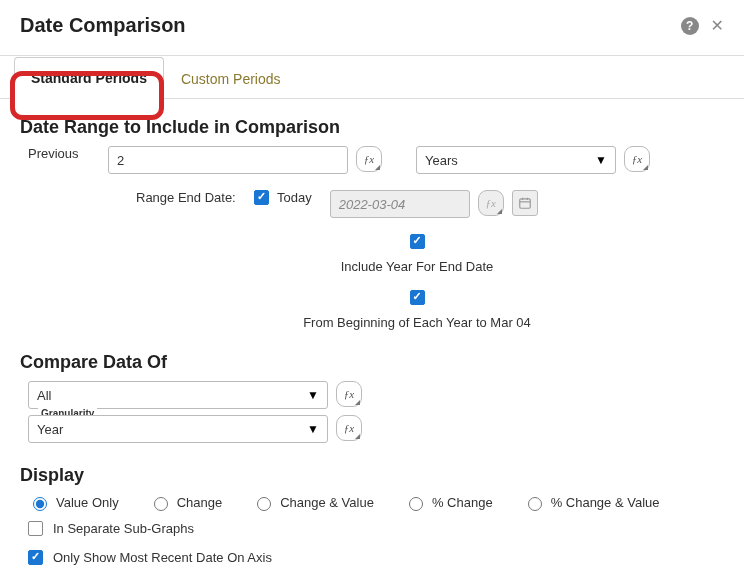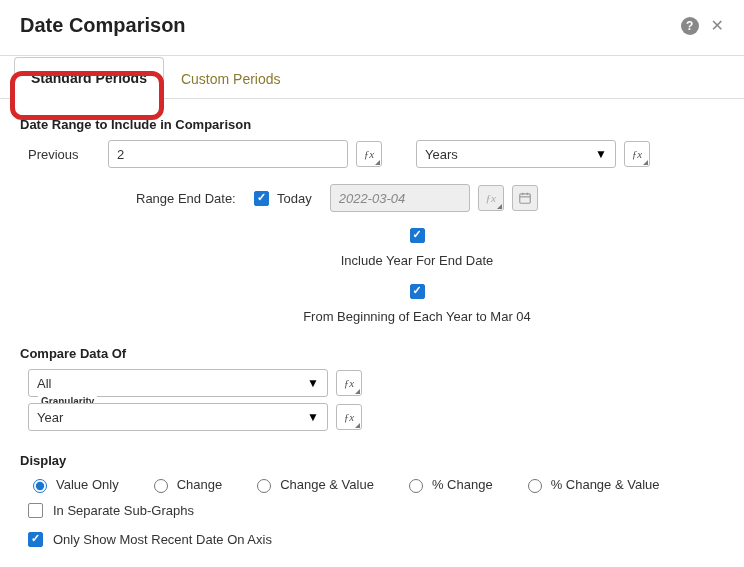--- a/index.html
+++ b/index.html
@@ -86,27 +86,27 @@
     border: 5px solid #d62828;
     border-radius: 12px;
     pointer-events: none;
     z-index: 10;
   }
   .content {
     padding: 10px 20px 20px 20px;
   }
   .section-label {
     font-weight: bold;
-    font-size: 13px;
+    font-size: 18px;
     margin: 8px 0 8px 0;
     color: #222;
   }
   .row {
     display: flex;
-    align-items: center;
+    align-items: flex-start;
     margin: 6px 0;
     gap: 8px;
   }
   .indent1 { margin-left: 90px; }
   .prev-label {
     width: 80px;
     padding-left: 8px;
     color: #333;
   }
   .input-text {
@@ -132,21 +132,21 @@
     cursor: pointer;
     position: relative;
   }
   .select-box .caret {
     font-size: 12px;
     color: #000;
   }
   .fx-icon {
     width: 26px; height: 26px;
     border: 1px solid #bbb;
-    border-radius: 3px;
+    border-radius: 9px;
     display: inline-flex;
     align-items: center;
     justify-content: center;
     font-size: 11px;
     color: #555;
     font-style: italic;
     cursor: pointer;
     background: #fff;
     font-family: 'Times New Roman', serif;
     position: relative;

